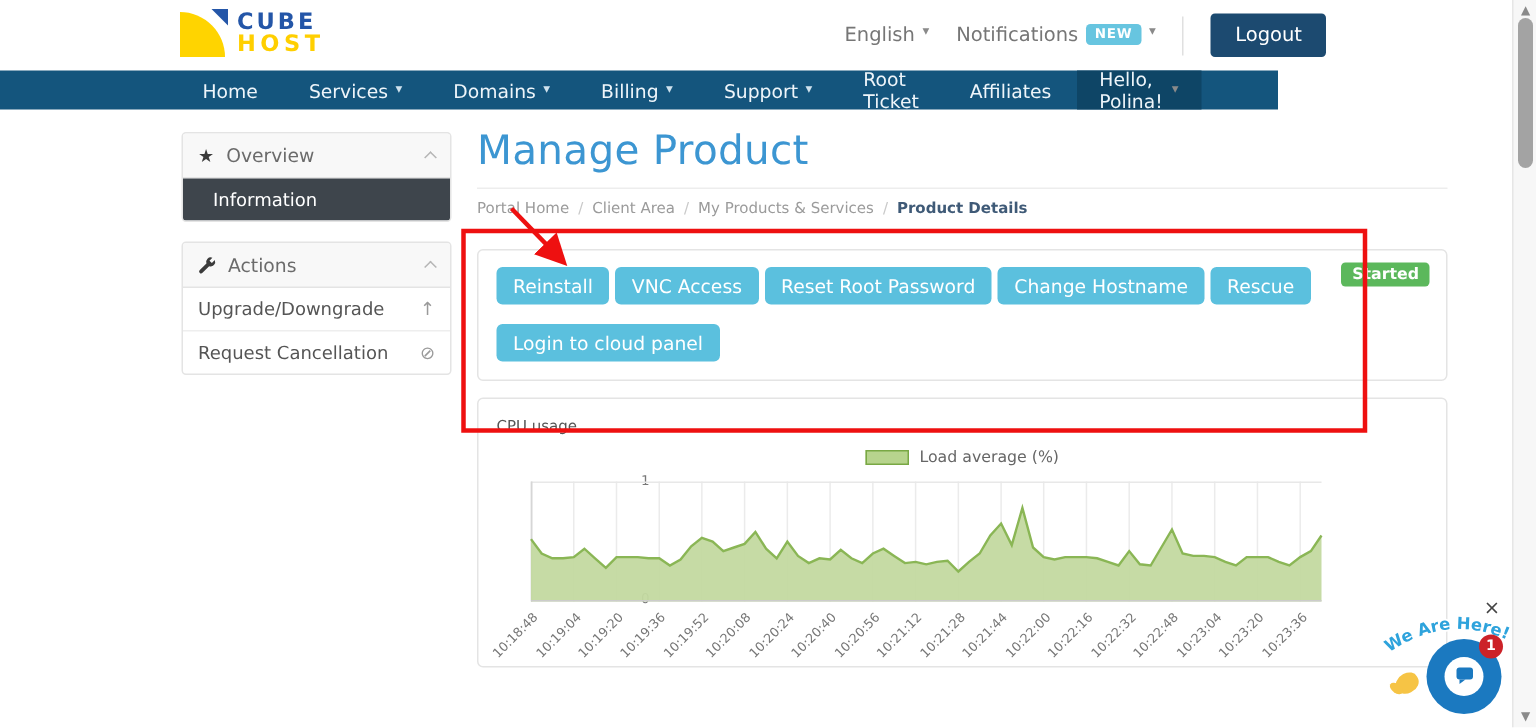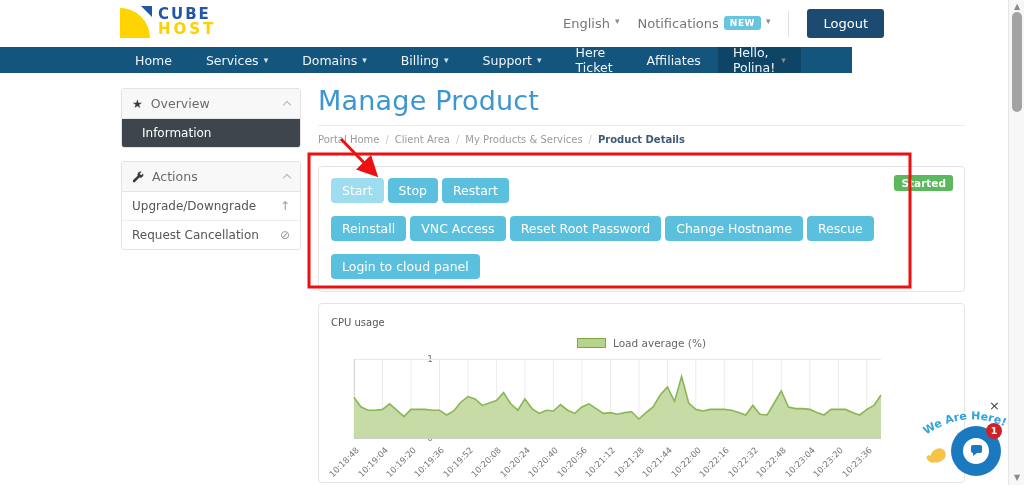--- a/index.html
+++ b/index.html
@@ -149,21 +149,21 @@
       </div>
     <div class="nav-item">
         <span>Billing</span>
         <span class="caret">▾</span>
       </div>
     <div class="nav-item">
         <span>Support</span>
         <span class="caret">▾</span>
       </div>
     <div class="nav-item">
-        <span>Here Ticket</span>
+        <span>Root Ticket</span>
       </div>
     <div class="nav-item">
         <span>Affiliates</span>
       </div>
   </div>
   <div class="nav-user">
     <span>Hello, Polina!</span>
     <span class="caret">▾</span>
   </div>
 </div>
@@ -207,25 +207,20 @@
     <span class="sep">/</span>
     <span>Client Area</span>
     <span class="sep">/</span>
     <span>My Products &amp; Services</span>
     <span class="sep">/</span>
     <span class="active">Product Details</span>
   </div>
 
   <div class="card btn-card">
     <span class="badge-started">Started</span>
-    <div class="btn-row">
-      <button class="btn-info light">Start</button>
-      <button class="btn-info">Stop</button>
-      <button class="btn-info">Restart</button>
-    </div>
     <div class="btn-row">
       <button class="btn-info">Reinstall</button>
       <button class="btn-info">VNC Access</button>
       <button class="btn-info">Reset Root Password</button>
       <button class="btn-info">Change Hostname</button>
       <button class="btn-info">Rescue</button>
     </div>
     <div class="btn-row">
       <button class="btn-info">Login to cloud panel</button>
     </div>

